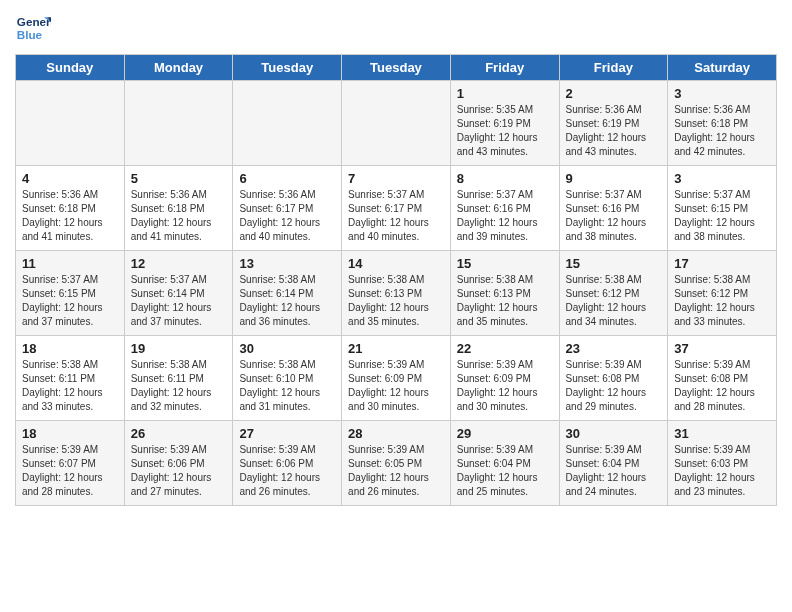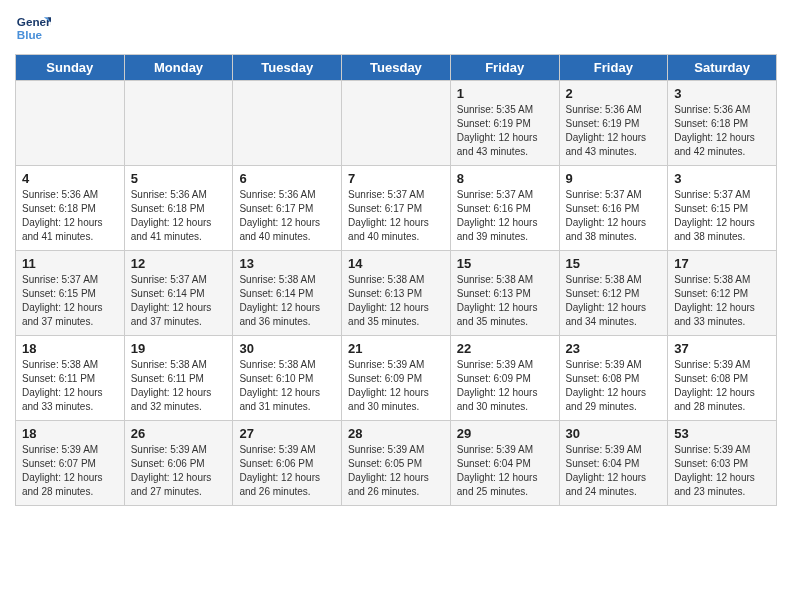--- a/index.html
+++ b/index.html
@@ -241,18 +241,18 @@
         </td>
         <td>
           <span class="day-num">29</span>
           <div class="day-info">Sunrise: 5:39 AM<br>Sunset: 6:04 PM<br>Daylight: 12 hours<br>and 25 minutes.</div>
         </td>
         <td>
           <span class="day-num">30</span>
           <div class="day-info">Sunrise: 5:39 AM<br>Sunset: 6:04 PM<br>Daylight: 12 hours<br>and 24 minutes.</div>
         </td>
         <td>
-          <span class="day-num">53</span>
+          <span class="day-num">31</span>
           <div class="day-info">Sunrise: 5:39 AM<br>Sunset: 6:03 PM<br>Daylight: 12 hours<br>and 23 minutes.</div>
         </td>
       </tr>
     </tbody>
 </table>
 
 </body></html>

